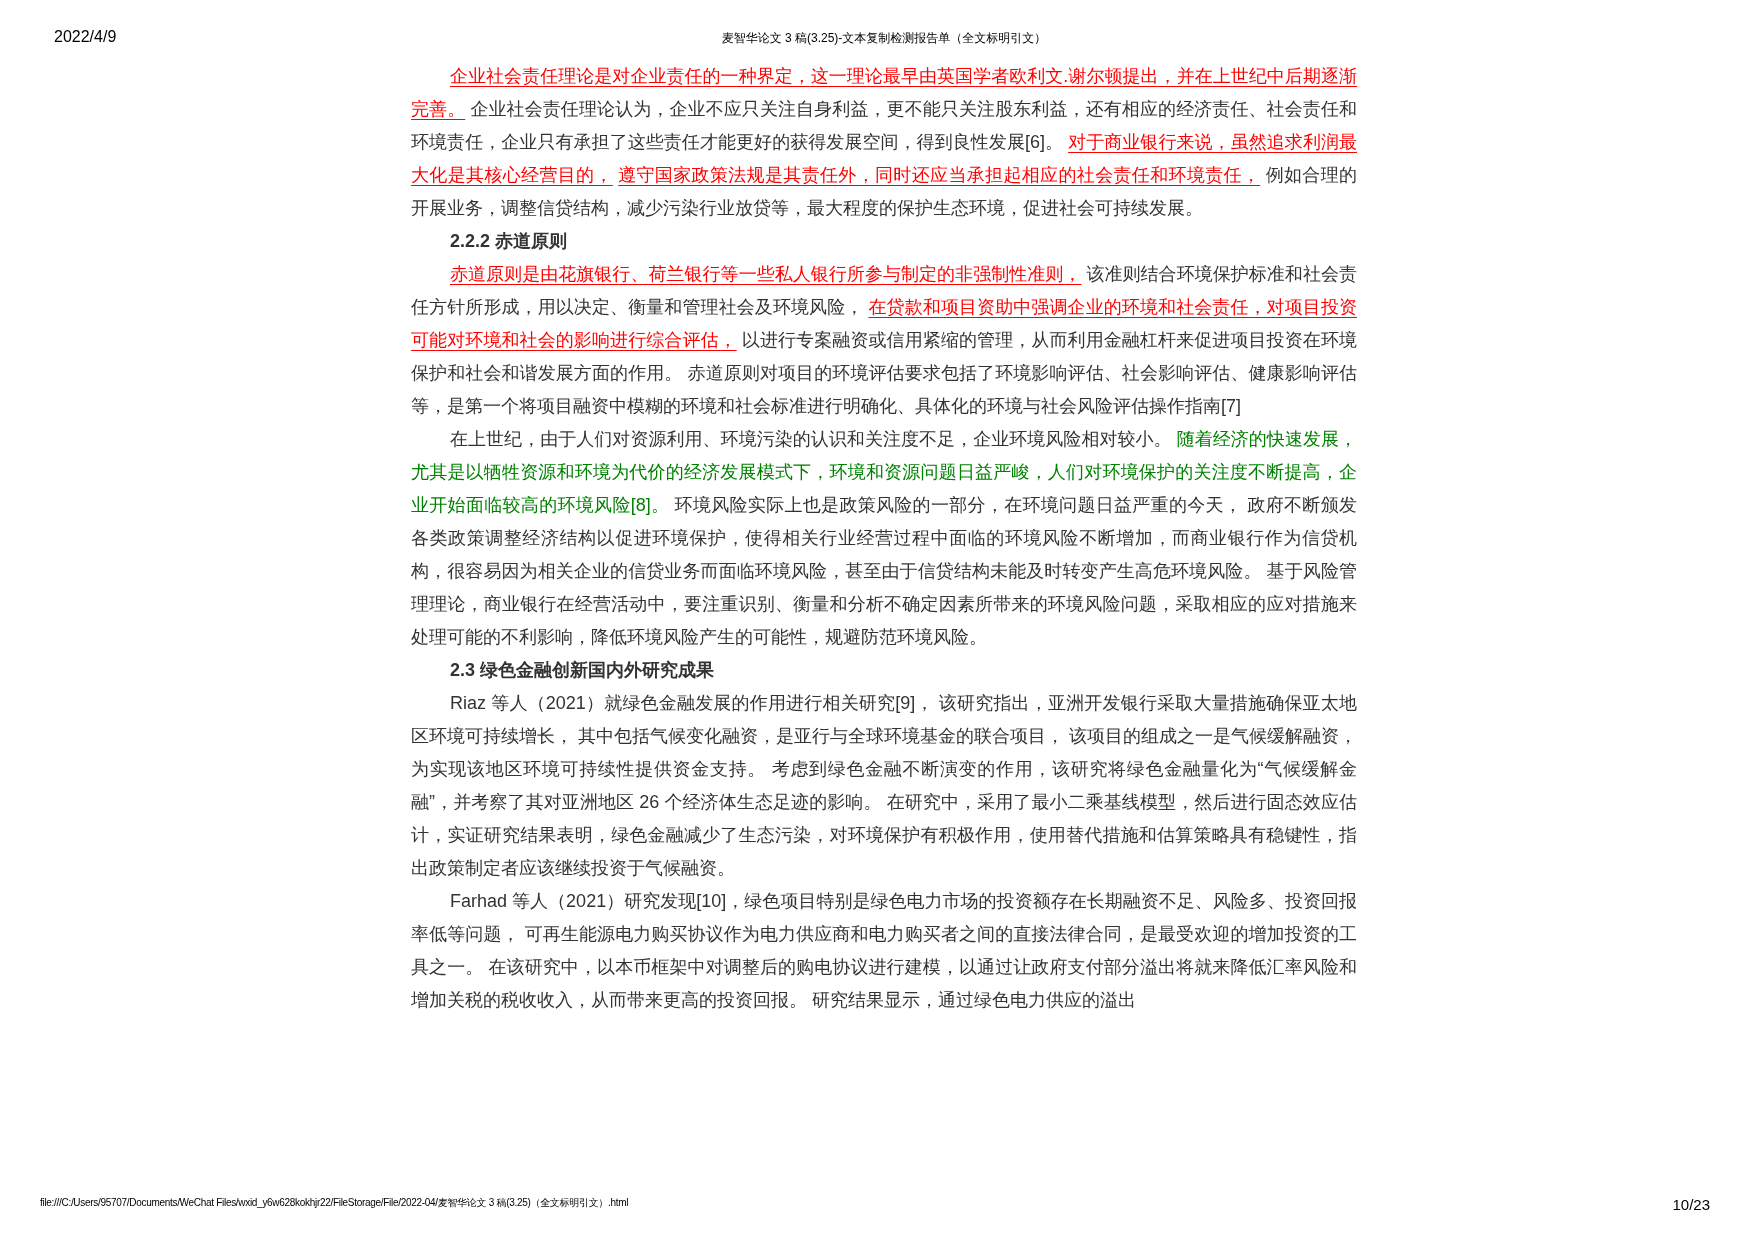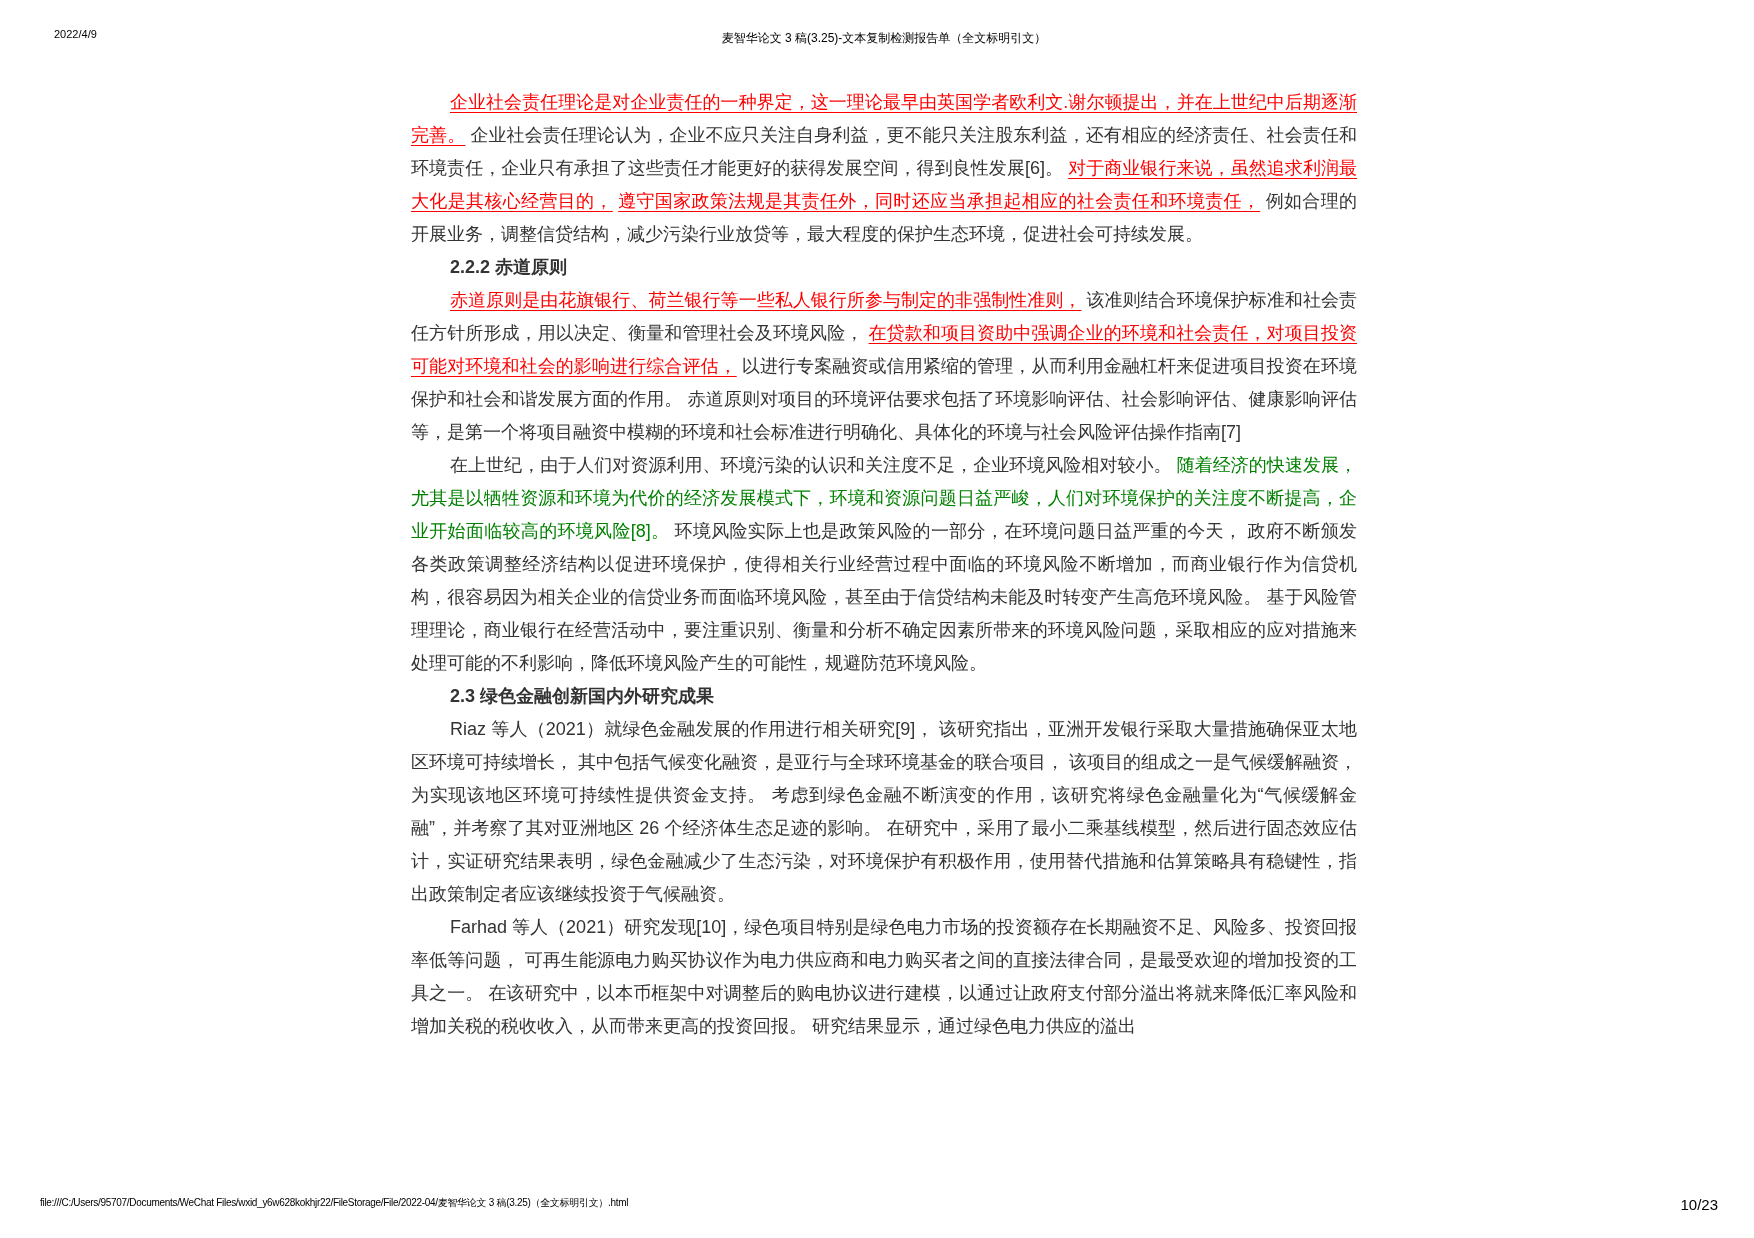--- a/index.html
+++ b/index.html
@@ -12,21 +12,21 @@
       height: 1238px;
       position: relative;
       overflow: hidden;
       font-family: "Liberation Sans", "DejaVu Sans", sans-serif;
       color: #333333;
     }
     .print-header-date {
       position: absolute;
       left: 54px;
       top: 28px;
-      font-size: 11px;
+      font-size: 16px;
       color: #000;
     }
     .print-header-title {
       position: absolute;
       left: 0;
       right: 0;
       top: 30px;
       text-align: center;
       font-size: 12px;
       color: #000;
@@ -35,34 +35,33 @@
     .print-footer-url {
       position: absolute;
       left: 40px;
       top: 1196px;
       font-size: 10px;
       color: #000;
       letter-spacing: -0.3px;
     }
     .print-footer-page {
       position: absolute;
-      right: 36px;
+      right: 44px;
       top: 1196px;
       font-size: 15px;
       color: #000;
     }
     .content {
       position: absolute;
       left: 411px;
       top: 60px;
       width: 946px;
       font-size: 18px;
       line-height: 33px;
       color: #333333;
-      margin-top: 26px;
     }
     .para {
       margin: 0;
       text-indent: 39px;
       text-align: justify;
     }
     .heading {
       margin: 0;
       text-indent: 39px;
       font-weight: bold;

